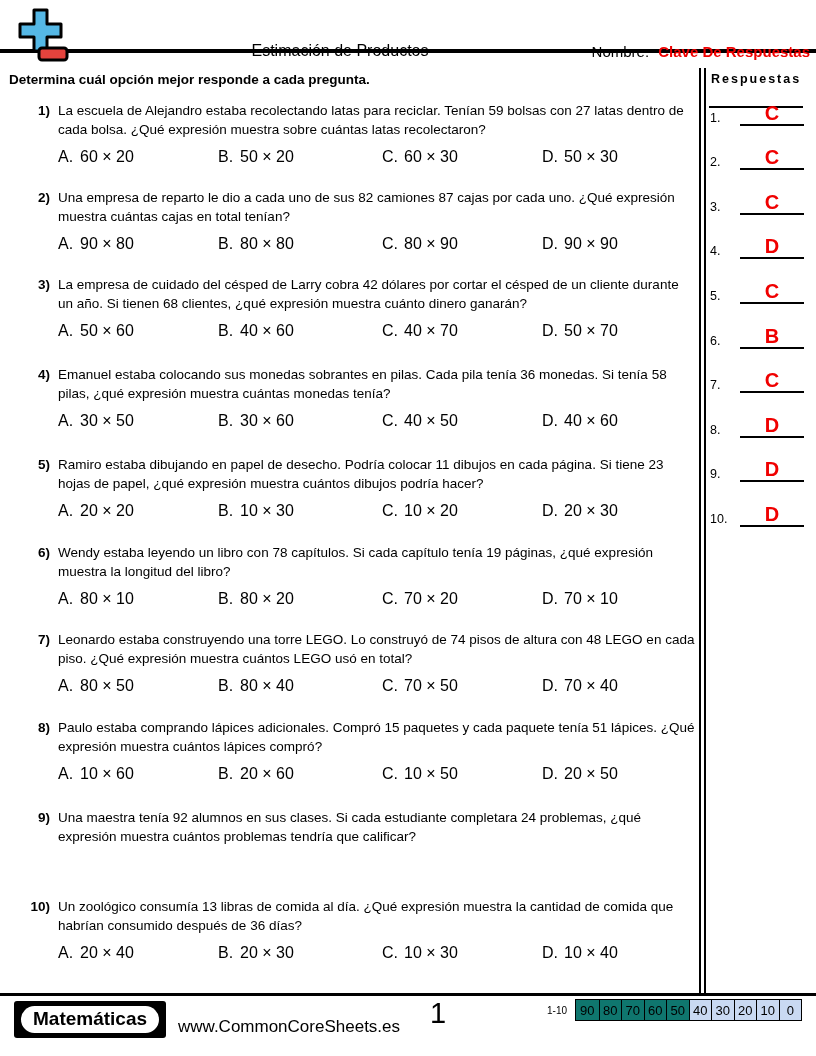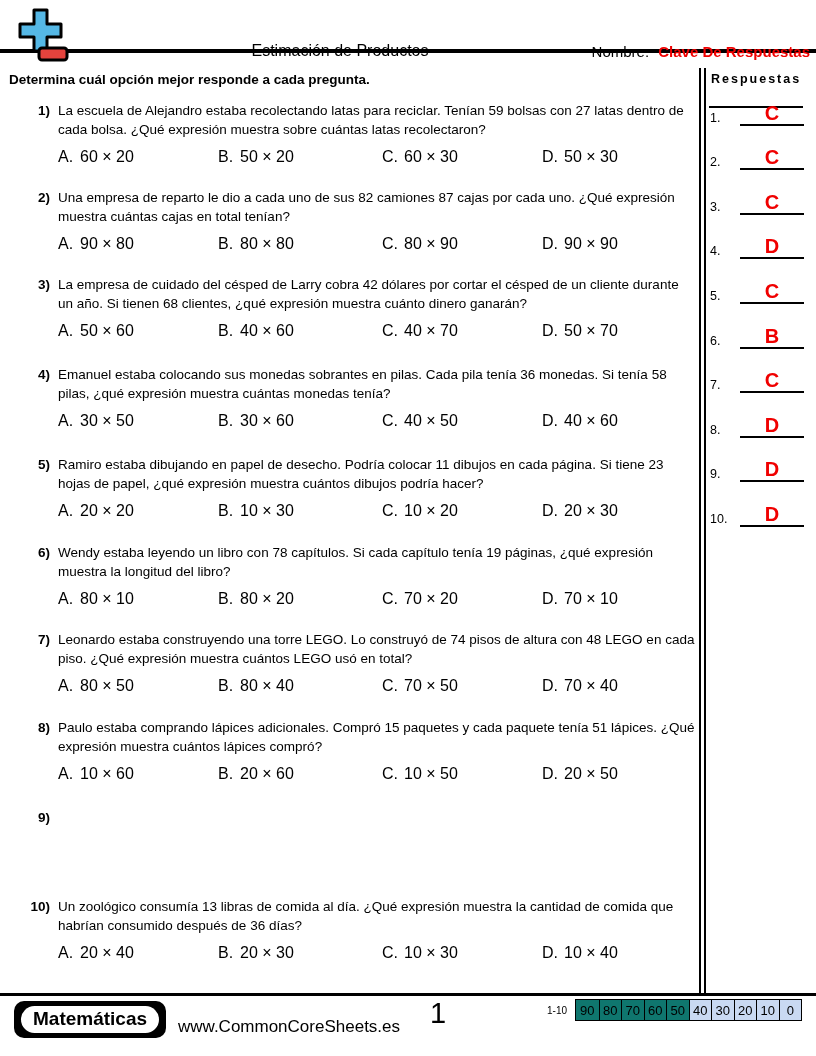--- a/index.html
+++ b/index.html
@@ -30,21 +30,21 @@
   
   .answers { position:relative; flex:1; }
   .answers-header { position:absolute; top:3px; left:3px; font-size:12.5px; font-weight:bold; letter-spacing:2px; border-bottom:2px solid #000; padding:1px 2px 20px 2px; }
   .answers-list { position:absolute; top:13px; left:4px; right:8px; }
   .answer-item { height:44.6px; display:flex; align-items:flex-end; }
   .answer-num { width:24px; font-size:12.5px; flex:none; padding-bottom:1px; }
   .answer-blank { width:64px; border-bottom:2px solid #000; text-align:center; margin-left:6px; }
   .answer-letter { display:block; color:var(--red); font-weight:bold; font-size:20px; line-height:21px; }
   
   .footer { position:absolute; top:993px; left:0; right:0; height:63px; border-top:3px solid #000; }
-  .brand-badge { position:absolute; left:14px; top:5px; background:#000; padding:5px 7px; border-radius:10px; }
+  .brand-badge { position:absolute; left:14px; top:5px; background:#000; padding:5px 7px; border-radius:3px; }
   .brand-pill { display:inline-block; background:#fff; border-radius:16px; padding:2px 12px 3px 12px; font-weight:bold; font-size:19px; }
   .site-url { position:absolute; left:178px; top:21px; font-size:17px; }
   .page-number { position:absolute; left:430px; top:1px; font-size:29px; }
   .score-group { position:absolute; right:14px; top:3px; display:flex; align-items:center; }
   .score-range { font-size:10px; margin-right:8px; }
   .score-table { display:flex; border:1px solid #000; }
   .score-cell { width:22.5px; height:20px; display:flex; align-items:center; justify-content:center; font-size:13px; border-left:1px solid #000; background:#0f766e; }
   .score-cell:first-child { border-left:none; }
   .score-cell.blue { background:var(--score-blue); }
 </style>
@@ -163,20 +163,21 @@
                 <div class="q-option"><span class="opt-label">A.</span><span>10 × 60</span></div>
                 <div class="q-option"><span class="opt-label">B.</span><span>20 × 60</span></div>
                 <div class="q-option"><span class="opt-label">C.</span><span>10 × 50</span></div>
                 <div class="q-option"><span class="opt-label">D.</span><span>20 × 50</span></div>
               </div>
             </div>
           </div>
           <div class="question" style="top: 740px;">
             <div class="q-num">9)</div>
             <div class="q-body">
+              <div class="q-text">Una maestra tenía 92 alumnos en sus clases. Si cada estudiante completara 24 problemas, ¿qué expresión muestra cuántos problemas tendría que calificar?</div>
             </div>
           </div>
           <div class="question" style="top: 829px;">
             <div class="q-num">10)</div>
             <div class="q-body">
               <div class="q-text">Un zoológico consumía 13 libras de comida al día. ¿Qué expresión muestra la cantidad de comida que habrían consumido después de 36 días?</div>
               <div class="q-options">
                 <div class="q-option"><span class="opt-label">A.</span><span>20 × 40</span></div>
                 <div class="q-option"><span class="opt-label">B.</span><span>20 × 30</span></div>
                 <div class="q-option"><span class="opt-label">C.</span><span>10 × 30</span></div>

